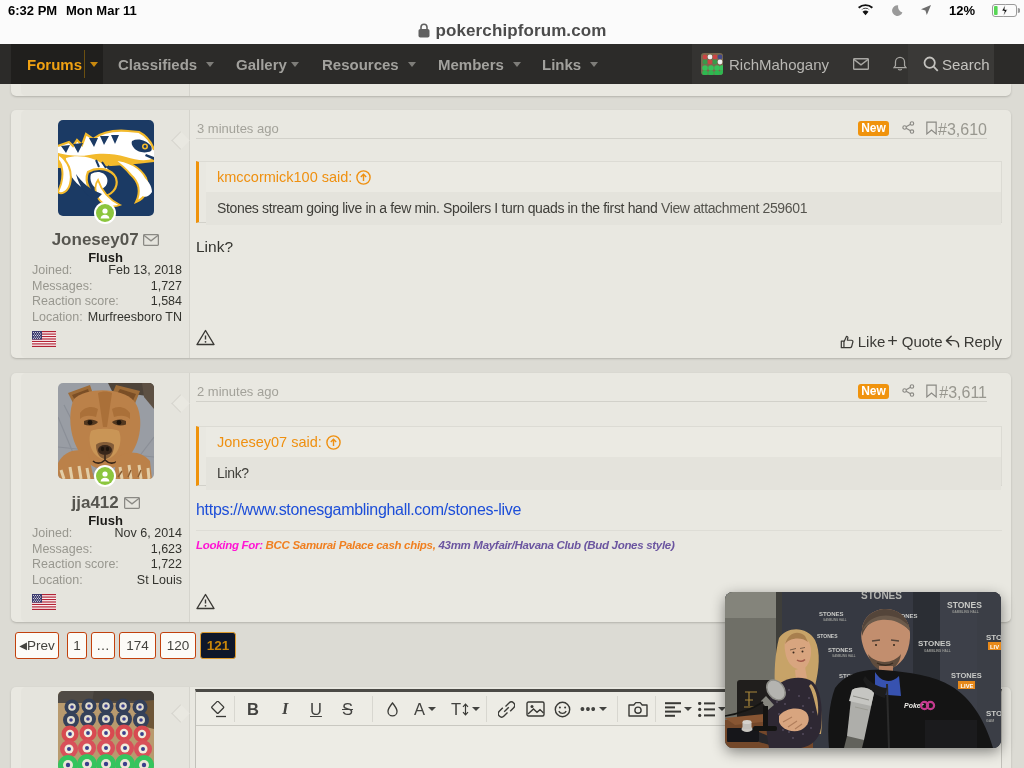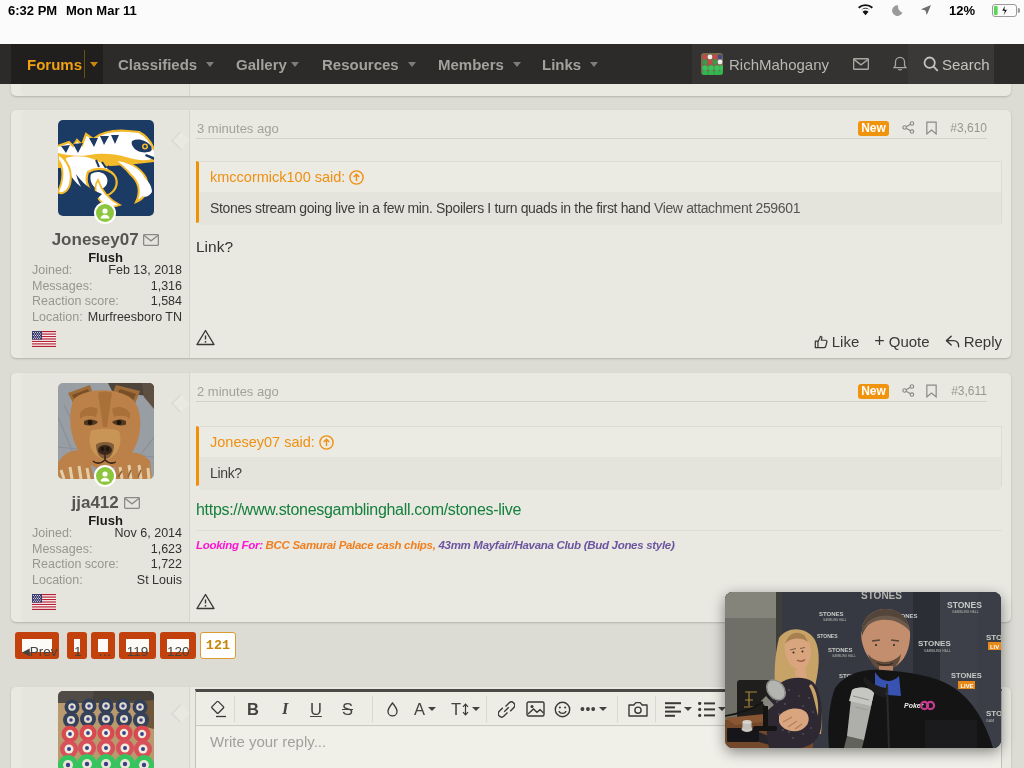--- a/index.html
+++ b/index.html
@@ -38,33 +38,33 @@
 .obadge svg { position:absolute; left:2px; top:2px; }
 .uname { position:absolute; left:0; width:169px; text-align:center; font-size:17px; font-weight:bold; color:#56554f; }
 .utitle { position:absolute; left:0; width:169px; text-align:center; font-size:13px; font-weight:bold; color:#1c1b18; }
 .stats { position:absolute; left:11px; width:150px; font-size:12.5px; }
 .stats .row { display:flex; justify-content:space-between; height:15.5px; }
 .stats .l { color:#98978f; }
 .stats .v { color:#33332e; }
 .flag { position:absolute; left:11px; width:24px; height:16px; }
 .phead { position:absolute; left:185px; right:24px; top:7px; height:22px; border-bottom:1px solid #d2d1ca; }
 .ptime { position:absolute; left:1px; top:4px; font-size:13px; color:#a3a29a; }
-.pnum { position:absolute; right:0px; top:4px; font-size:12px; color:#98978f; }
+.pnum { position:absolute; right:0px; top:4px; font-size:16px; color:#98978f; }
 .newbadge { position:absolute; right:98px; top:4px; width:31px; height:15px; background:#f0930d; border-radius:3px; color:#fff; font-size:12px; font-weight:bold; text-align:center; line-height:15px; }
-.quote { position:absolute; left:185px; right:9px; border-left:3px solid #ef9209; border-top:1px solid #dcdbd4; border-right:1px solid #dcdbd4; border-bottom:1px solid #d2d1ca; }
+.quote { position:absolute; left:185px; right:9px; border-left:3px solid #ef9209; border-top:1px solid #dcdbd4; border-right:1px solid #dcdbd4; border-bottom:1px solid #d2d1ca;padding-left:7px; }
 .qtitle { height:30px; background:#ebeae3; font-size:14.5px; color:#ef9010; line-height:30px; padding-left:11px; }
 .qbody { background:#e4e3dc; font-size:14px; letter-spacing:-0.35px; color:#3f3e39; padding:8px 0 9px 11px; }
 .warnico { position:absolute; left:185px; }
-.actions { position:absolute; right:9px; font-size:15px; color:#3a3935; display:flex; gap:15px; align-items:center; }
+.actions { position:absolute; right:9px; font-size:15px; color:#3a3935; display:flex; gap:2px; align-items:center; }
 .actions .grp { display:flex; align-items:center; gap:4px; }
 
 
 #pagerow { position:absolute; left:15px; top:632px; height:27px; }
-.pbtn { position:absolute; top:0; height:27px; background:#fcfbf7; border:7px solid #c2410c; border-radius:3px; font-size:13.5px; color:#44433e; text-align:center; }
-.pbtn.active { background:#ffffff; border:1px solid #dd9a2e; color:#c8860a; font-weight:bold;font-family:Liberation Mono, monospace; }
+.pbtn { position:absolute; top:0; height:27px; background:#fcfbf7; border:1px solid #c2410c; border-radius:3px; font-size:13.5px; color:#44433e; text-align:center; }
+.pbtn.active { background:#0f172a; border:1px solid #dd9a2e; color:#c8860a; font-weight:bold; }
 
 
 #replycard { top:687px; height:81px; border-radius:5px 5px 0 0; }
 #replycard .sidebar { border-radius:5px 0 0 0; }
 #editor { position:absolute; left:184px; right:9px; top:2px; bottom:-1px; border:1px solid #c2c1ba; border-top:3px solid #4b4a46; background:#edece5; }
 #toolbar { position:absolute; left:0; right:0; top:0; height:34px; border-bottom:1px solid #c9c8c1; }
 #writearea { position:absolute; left:0; right:0; top:35px; bottom:0; background:#f0efe8; }
 #writearea span { position:absolute; left:14px; top:6px; font-size:15px; color:#a2a19b; }
 .tsep { position:absolute; top:4px; width:1px; height:26px; background:#d8d7d0; }
 .tbtn { position:absolute; top:0; height:34px; display:flex; align-items:center; color:#434340; }
@@ -94,20 +94,27 @@
       <svg width="12" height="12" viewBox="0 0 12 12">
           <path d="M11 1 L1 5.2 L5.4 6.6 L6.8 11 Z" fill="#6e6e6e"></path>
         </svg>
       <span id="battpct">12%</span>
       <svg width="28" height="13" viewBox="0 0 28 13">
           <rect x="0.5" y="0.5" width="24" height="12" rx="2.5" fill="none" stroke="#9a9a9a"></rect>
           <rect x="2" y="2" width="3.6" height="9" rx="1" fill="#57d655"></rect>
           <path d="M25.8 4 A2 2 0 0 1 25.8 9 Z" fill="#9a9a9a"></path>
           <path d="M13.2 0.8 L9.8 7 L12.4 7 L11.4 12.2 L15.4 5.6 L12.8 5.6 Z" fill="#000" stroke="#fff" stroke-width="0.7"></path>
         </svg>
+    </div>
+    <div id="urlrow">
+      <svg width="12" height="15" viewBox="0 0 12 15">
+          <rect x="0.5" y="6" width="11" height="8.5" rx="1.8" fill="#606060"></rect>
+          <path d="M3 6 V4.2 A3 3 0 0 1 9 4.2 V6" fill="none" stroke="#606060" stroke-width="1.6"></path>
+        </svg>
+      <span>pokerchipforum.com</span>
     </div>
   </div>
 
   <div id="nav">
     <div id="forumstab">
         <span class="t">Forums</span>
         <span class="sep"></span>
         <span class="car"></span>
       </div>
     <span class="navitem" style="left:118px">Classifieds</span>
@@ -200,21 +207,21 @@
             <path d="M1 1.5 L9.5 8 L18 1.5" fill="none" stroke="#8a8984" stroke-width="1.5"></path>
           </svg></div>
       <div class="utitle" style="top:140px;">Flush</div>
       <div class="stats" style="top:153px;">
         <div class="row">
             <span class="l">Joined:</span>
             <span class="v">Feb 13, 2018</span>
           </div>
         <div class="row">
             <span class="l">Messages:</span>
-            <span class="v">1,316</span>
+            <span class="v">1,727</span>
           </div>
         <div class="row">
             <span class="l">Reaction score:</span>
             <span class="v">1,584</span>
           </div>
         <div class="row">
             <span class="l">Location:</span>
             <span class="v">Murfreesboro TN</span>
           </div>
       </div>
@@ -415,35 +422,35 @@
         </svg>
       <span class="pnum">#3,611</span>
     </div>
     <div class="quote" style="top:53px; height:60px;">
       <div class="qtitle">Jonesey07 said: <svg width="15" height="15" viewBox="0 0 15 15" style="vertical-align:-3px">
             <circle cx="7.5" cy="7.5" r="6.6" fill="none" stroke="#ef9010" stroke-width="1.4"></circle>
             <path d="M7.5 11 V4.6 M4.8 7 L7.5 4.2 L10.2 7" fill="none" stroke="#ef9010" stroke-width="1.4"></path>
           </svg></div>
       <div class="qbody">Link?</div>
     </div>
-    <div style="position:absolute; left:185px; top:128px; font-size:16px; letter-spacing:-0.3px; color:#15803d;">https://www.stonesgamblinghall.com/stones-live</div>
+    <div style="position:absolute; left:185px; top:128px; font-size:16px; letter-spacing:-0.3px; color:#1d4ed8;">https://www.stonesgamblinghall.com/stones-live</div>
     <div style="position:absolute; left:185px; right:9px; top:157px; border-top:1px solid #deddd6;"></div>
     <div style="position:absolute; left:185px; top:166px; font-size:11.5px; letter-spacing:-0.3px; font-weight:bold; font-style:italic;"><span style="color:#ff14d4">Looking For: </span><span style="color:#f07f1f">BCC Samurai Palace cash chips, </span><span style="color:#6b55a0">43mm Mayfair/Havana Club (Bud Jones style)</span></div>
     <div class="warnico" style="top:220px;"><svg width="19" height="17" viewBox="0 0 19 17">
           <path d="M9.5 1.5 L18 15.5 H1 Z" fill="none" stroke="#3a3935" stroke-width="1.4" stroke-linejoin="round"></path>
           <line x1="9.5" y1="6.5" x2="9.5" y2="10.5" stroke="#3a3935" stroke-width="1.4"></line>
           <circle cx="9.5" cy="12.8" r="0.9" fill="#3a3935"></circle>
         </svg></div>
   </div>
 
   <div id="pagerow">
     <div class="pbtn" style="left:0; width:44px; line-height:25px;"><span style="font-size:10px;vertical-align:1px;">◀</span>Prev</div>
     <div class="pbtn" style="left:52px; width:20px; line-height:25px;">1</div>
     <div class="pbtn" style="left:76px; width:24px; line-height:25px;">…</div>
-    <div class="pbtn" style="left:104px; width:37px; line-height:25px;">119</div>
+    <div class="pbtn" style="left:104px; width:37px; line-height:25px;">174</div>
     <div class="pbtn" style="left:145px; width:36px; line-height:25px;">120</div>
     <div class="pbtn active" style="left:185px; width:36px; line-height:25px;">121</div>
   </div>
 
   <div class="card" id="replycard">
     <div class="sidebar">
       <div class="avatar" id="chipsav" style="top:4px; height:77px; border-radius:5px 5px 0 0;"><svg width="96" height="96" viewBox="0 0 96 96">
         <rect width="96" height="96" fill="#b89a6e"></rect>
         <rect width="96" height="12" fill="#504b45"></rect>
         <path d="M36 0 H96 V9 L34 11 Z" fill="#45403a"></path>
@@ -635,23 +642,20 @@
               </g>
               <g fill="#3a3a36">
                 <circle cx="1.7" cy="1.4" r="1.6"></circle>
                 <circle cx="1.7" cy="7.4" r="1.6"></circle>
                 <circle cx="1.7" cy="13.4" r="1.6"></circle>
               </g>
             </svg>
             <span class="tcar"></span>
           </div>
       </div>
-      <div id="writearea">
-          <span>Write your reply...</span>
-        </div>
     </div>
   </div>
 
   <div id="video"><svg width="276" height="156" viewBox="0 0 276 156">
     <rect width="276" height="156" fill="#363942"></rect>
     <rect x="215" y="0" width="45" height="156" fill="#3d4049"></rect>
     <rect x="188" y="0" width="27" height="156" fill="#2b2e34"></rect>
     <rect x="0" y="0" width="57" height="156" fill="#6f6f67"></rect>
     <rect x="0" y="0" width="57" height="26" fill="#84847b"></rect>
     <rect x="51" y="0" width="6" height="156" fill="#3e3e3a"></rect>

